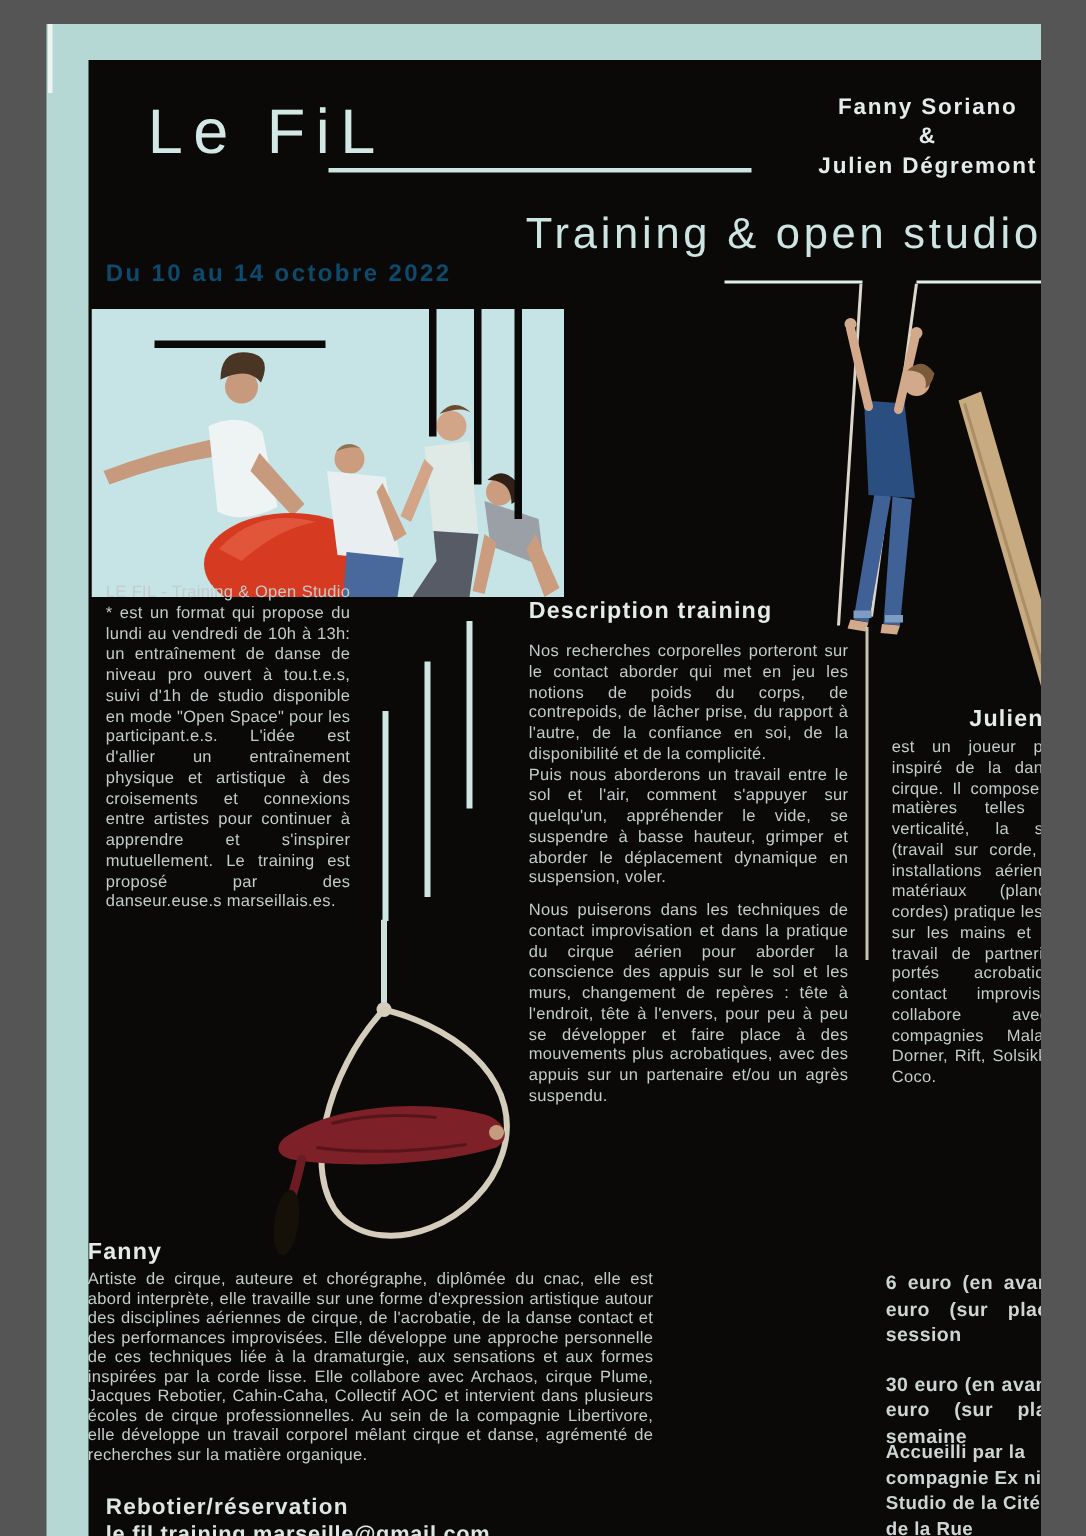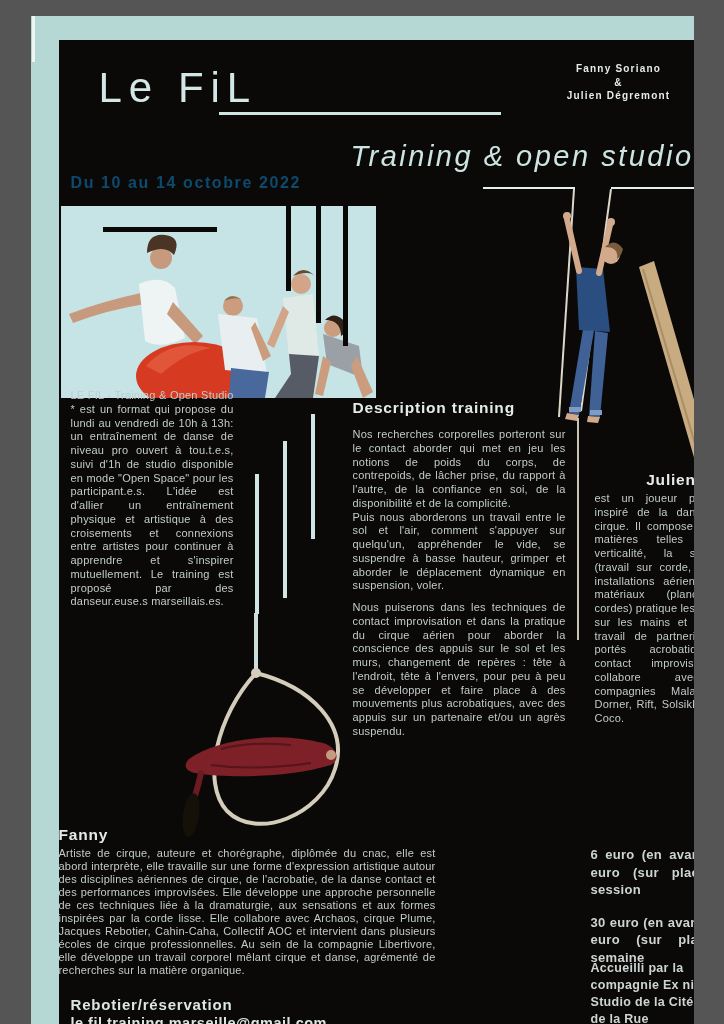--- a/index.html
+++ b/index.html
@@ -7,23 +7,23 @@
     position:relative;width:663px;height:1024px;margin:16px auto;
     background:#b5d8d5;overflow:hidden;
     font-family:"Liberation Sans", sans-serif;
   }
   .panel{position:absolute;left:28px;top:24px;right:0;bottom:0;background:#0b0908;}
   .abs{position:absolute;}
   .corner-line{left:1px;top:0;width:3px;height:46px;background:#edf5f3;}
   .title{left:68px;top:48px;font-size:42px;font-weight:400;letter-spacing:7px;color:#d3e7e4;}
   .title-underline{left:188px;top:96px;width:282px;height:3px;background:#cfe5e2;}
   .authors{left:500px;top:47px;width:176px;text-align:center;color:#e3ecea;
-    font-weight:bold;font-size:10px;letter-spacing:1.2px;line-height:1.15;}
+    font-weight:bold;font-size:15px;letter-spacing:1.2px;line-height:1.15;}
   .authors .amp{margin:2px 0;}
-  .subtitle{left:320px;top:124px;font-size:29px;font-weight:400;letter-spacing:2.5px;color:#cde5e2;white-space:nowrap;font-style:italic;}
+  .subtitle{left:320px;top:124px;font-size:29px;font-weight:400;letter-spacing:2.5px;color:#cde5e2;white-space:nowrap;}
   .date{left:40px;top:158px;font-size:16px;font-weight:bold;letter-spacing:1.6px;color:#0c4a6e;white-space:nowrap;}
   .dancers-photo{left:30px;top:190px;width:315px;height:192px;}
   .frame-line-1{left:452px;top:171px;width:92px;height:2px;background:#e2efec;}
   .frame-line-2{left:580px;top:171px;width:128px;height:2px;background:#e2efec;}
   .julien-photo{left:440px;top:173px;width:284px;height:277px;}
   .julien-strap{left:546px;top:402px;width:2px;height:222px;background:#c9c3b6;}
   .deco-line{width:4px;background:#cfe6e2;}
   .deco-line-a{left:224px;top:458px;height:140px;}
   .deco-line-b{left:252px;top:425px;height:157px;}
   .deco-line-c{left:280px;top:398px;height:125px;}

